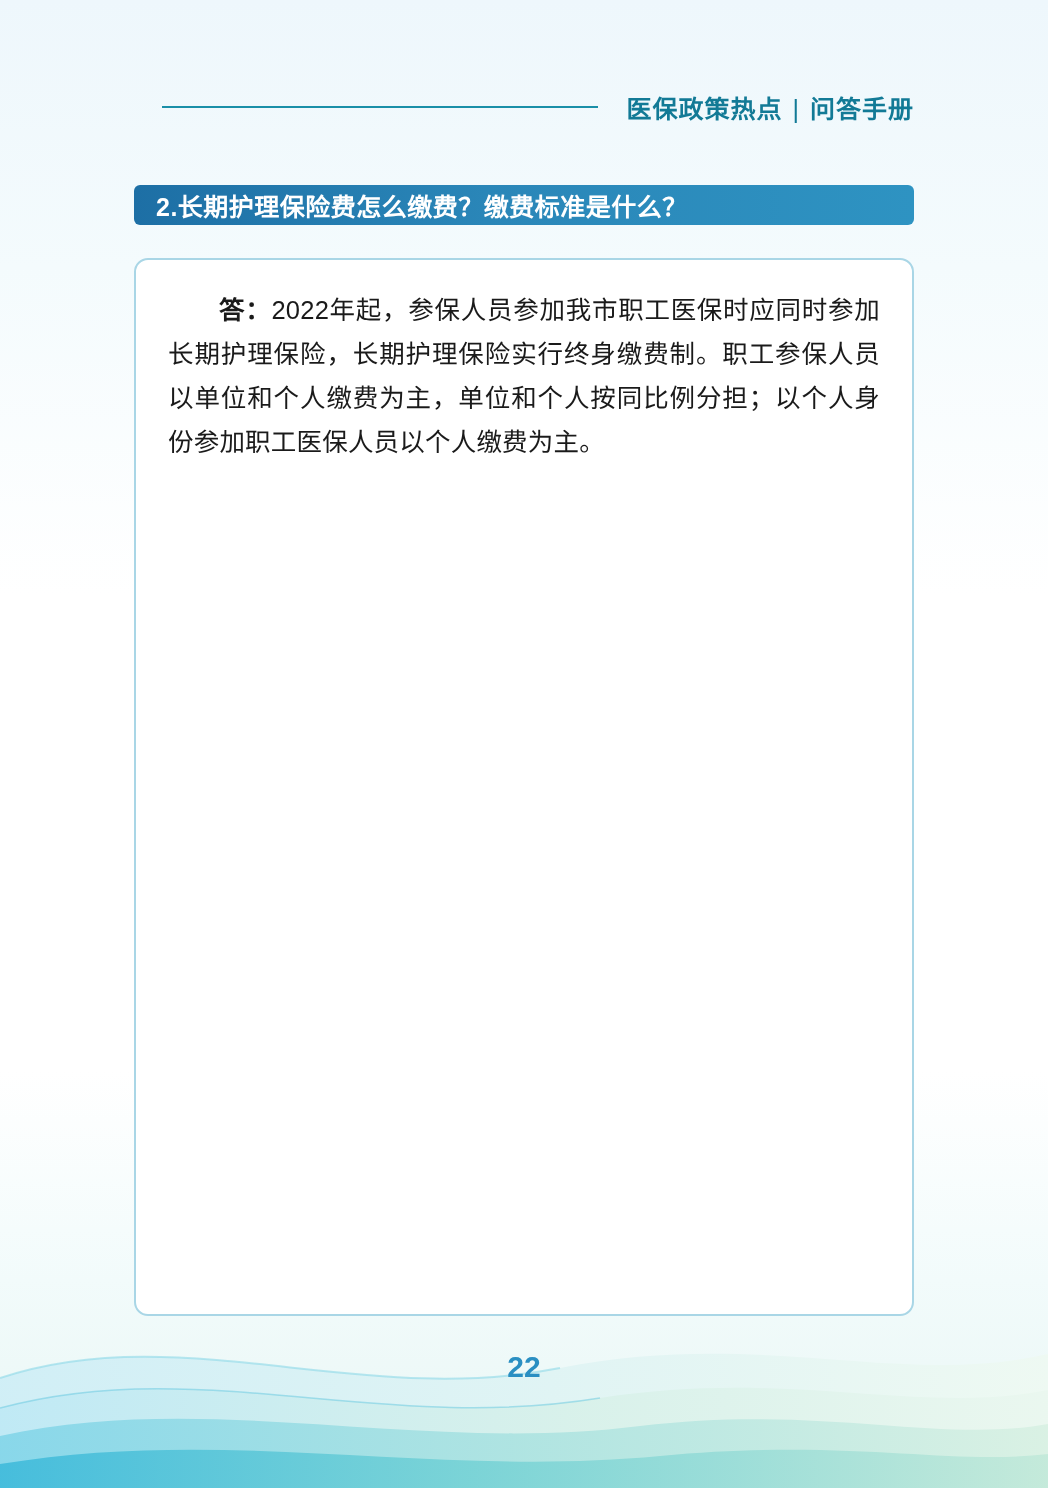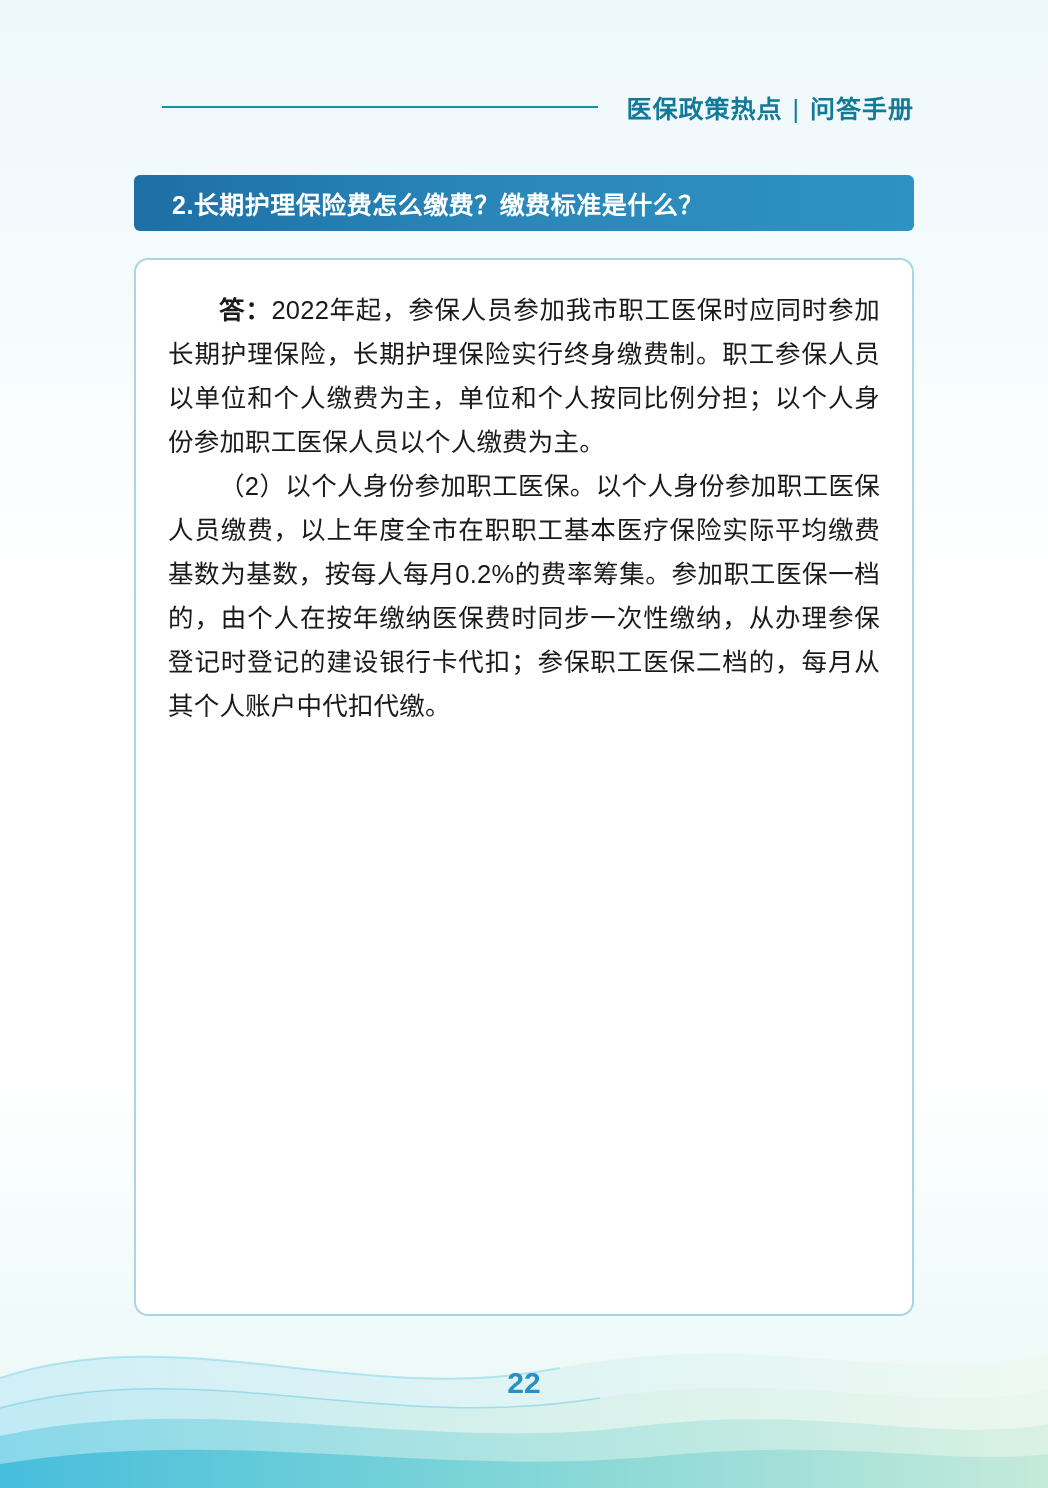--- a/index.html
+++ b/index.html
@@ -63,30 +63,30 @@
   }
   .header-sep {
     color: #127a96;
     padding: 0 10px;
     font-weight: normal;
   }
 
   
   .q-bar {
     position: absolute;
-    top: 175px;
+    top: 185px;
     left: 134px;
     width: 780px;
-    height: 56px;
+    height: 40px;
     border-radius: 6px;
     background: linear-gradient(90deg, #1d6fa5 0%, #2a86b8 45%, #2e93c2 100%);
     display: flex;
     align-items: center;
     box-sizing: border-box;
-    padding-left: 38px;
+    padding-left: 22px;
   }
   .q-bar-text {
     color: #ffffff;
     font-size: 25px;
     font-weight: bold;
     letter-spacing: 0.5px;
   }
 
   
   .a-card {
@@ -110,21 +110,21 @@
     text-align: justify;
     letter-spacing: 0.2px;
   }
   .a-body p .lead {
     font-weight: bold;
   }
 
   
   .page-number {
     position: absolute;
-    bottom: 88px;
+    bottom: 104px;
     left: 0;
     right: 0;
     text-align: center;
     font-size: 30px;
     color: #2a8fc2;
     font-weight: bold;
   }
 </style>
 </head>
 <body>
@@ -168,19 +168,18 @@
     </div>
   </div>
 
   <div class="q-bar">
     <div class="q-bar-text">2.长期护理保险费怎么缴费？缴费标准是什么？</div>
   </div>
 
   <div class="a-card">
     <div class="a-body">
       <p><span class="lead">答：</span><span>2022年起，参保人员参加我市职工医保时应同时参加长期护理保险，长期护理保险实行终身缴费制。职工参保人员以单位和个人缴费为主，单位和个人按同比例分担；以个人身份参加职工医保人员以个人缴费为主。</span></p>
-      <p>（2）以个人身份参加职工医保。以个人身份参加职工医保人员缴费，以上年度全市在职职工基本医疗保险实际平均缴费基数为基数，按每人每月0.2%的费率筹集。参加职工医保一档的，由个人在按年缴纳医保费时同步一次性缴纳，从办理参保登记时登记的建设银行卡代扣；参保职工医保二档的，每月从其个人账户中代扣代缴。</p>
     </div>
   </div>
 
   <div class="page-number">22</div>
 
 </div>
 
 </body></html>

